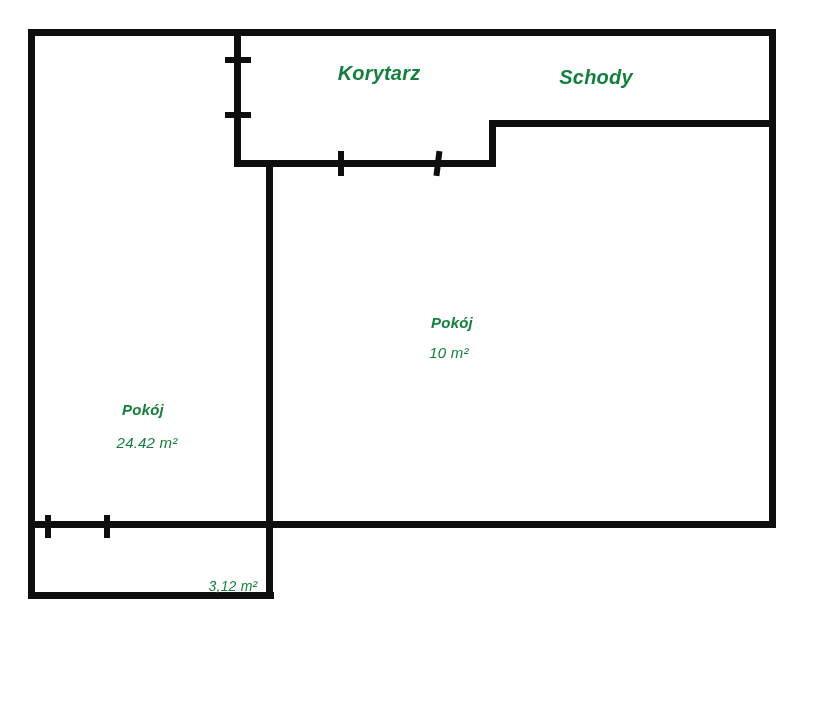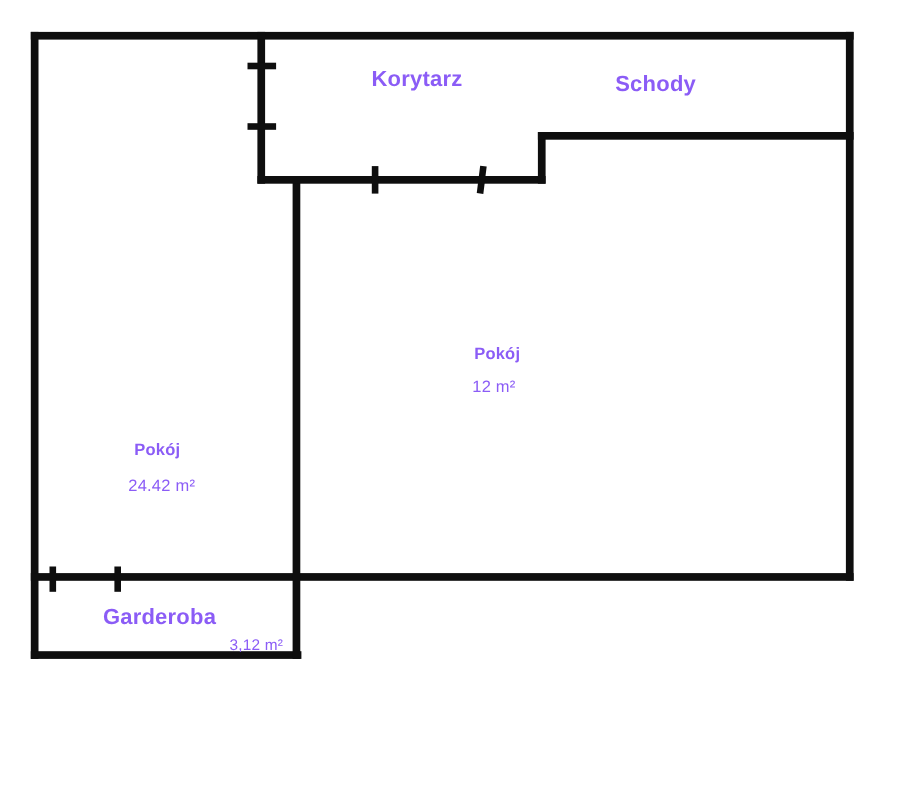--- a/index.html
+++ b/index.html
@@ -18,23 +18,24 @@
   .plan-svg {
     position: absolute;
     left: 0;
     top: 0;
   }
   .wall { fill: #0e0e0e; }
   .tick { fill: #0e0e0e; }
   .label {
     position: absolute;
     transform: translate(-50%, -50%);
-    color: #8b5cf6;
+    color: #15803d;
     white-space: nowrap;
     letter-spacing: 0.2px;
+    font-style: italic;
   }
   .room-name {
     font-weight: bold;
     font-size: 20px;
   }
   .room-name.big {
     font-size: 15px;
   }
   .room-area {
     font-weight: normal;
@@ -71,21 +72,20 @@
     <rect class="tick" x="435" y="151" width="6" height="25" transform="rotate(7 438 163)"></rect>
     <rect class="tick" x="45" y="515" width="6" height="23"></rect>
     <rect class="tick" x="104" y="515" width="6" height="23"></rect>
   </svg>
 
   <div class="label room-name" style="left:379px; top:73px;">Korytarz</div>
 
   <div class="label room-name" style="left:596px; top:77px;">Schody</div>
 
   <div class="label room-name big" style="left:452px; top:322px;">Pokój</div>
-  <div class="label room-area" style="left:449px; top:352px;">12 m²</div>
+  <div class="label room-area" style="left:449px; top:352px;">10 m²</div>
 
   <div class="label room-name big" style="left:143px; top:409px;">Pokój</div>
   <div class="label room-area" style="left:147px; top:442px;">24.42 m²</div>
 
-  <div class="label room-name" style="left:145px; top:562px;">Garderoba</div>
   <div class="label room-area small" style="left:233px; top:566px;">3,12 m²</div>
 
 </div>
 
 </body></html>

